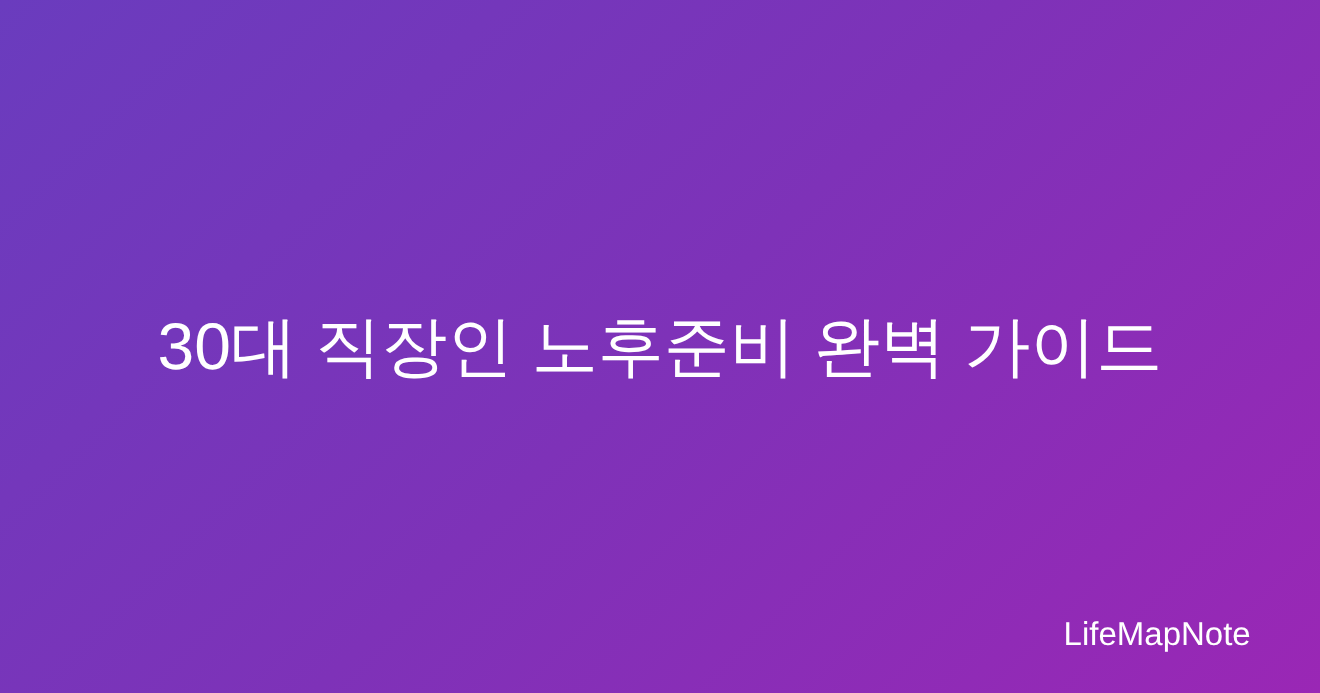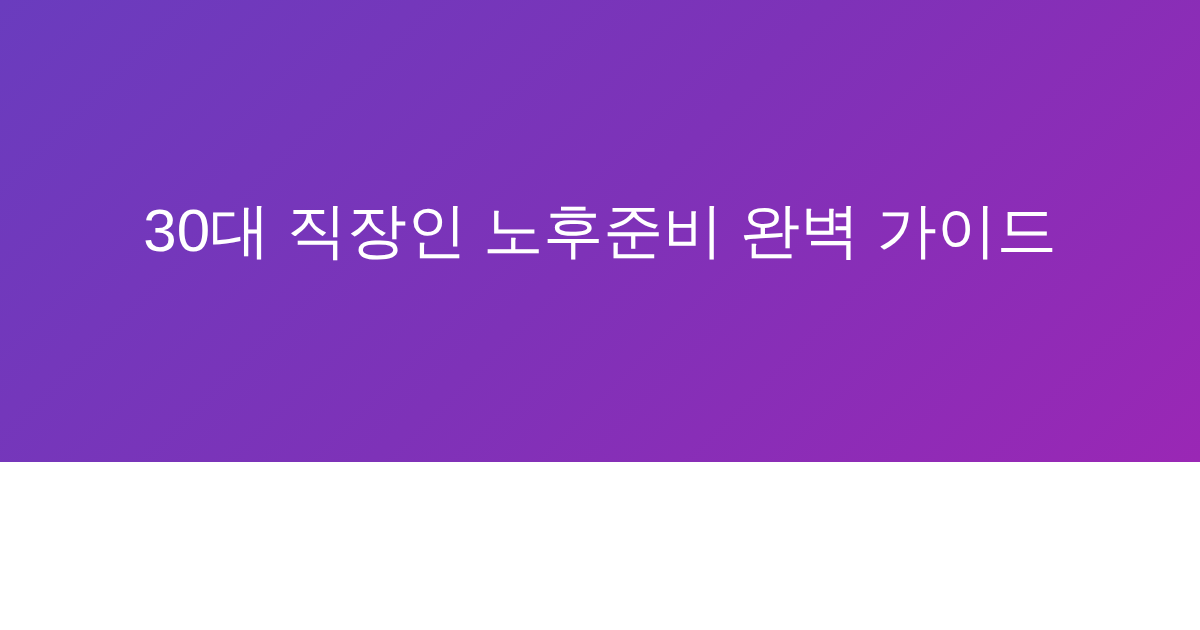--- a/index.html
+++ b/index.html
@@ -8,21 +8,21 @@
     padding: 0;
     width: 1200px;
     height: 630px;
     overflow: hidden;
   }
 
   .og-card {
     position: relative;
     box-sizing: border-box;
     width: 1200px;
-    height: 462px;
+    height: 630px;
     background: linear-gradient(135deg, #6a3cbe 0%, #7e32b8 50%, #9a27b5 100%);
     font-family: "Liberation Sans", "DejaVu Sans", sans-serif;
     overflow: hidden;
   }
 
   
   .headline-wrap {
     position: absolute;
     left: 0;
     right: 0;
@@ -62,14 +62,15 @@
 </style>
 </head>
 <body>
 
 <div class="og-card">
 
   <div class="headline-wrap">
     <h1 class="headline">30대 직장인 노후준비 완벽 가이드</h1>
   </div>
 
+  <div class="brand">LifeMapNote</div>
 
 </div>
 
 </body></html>

